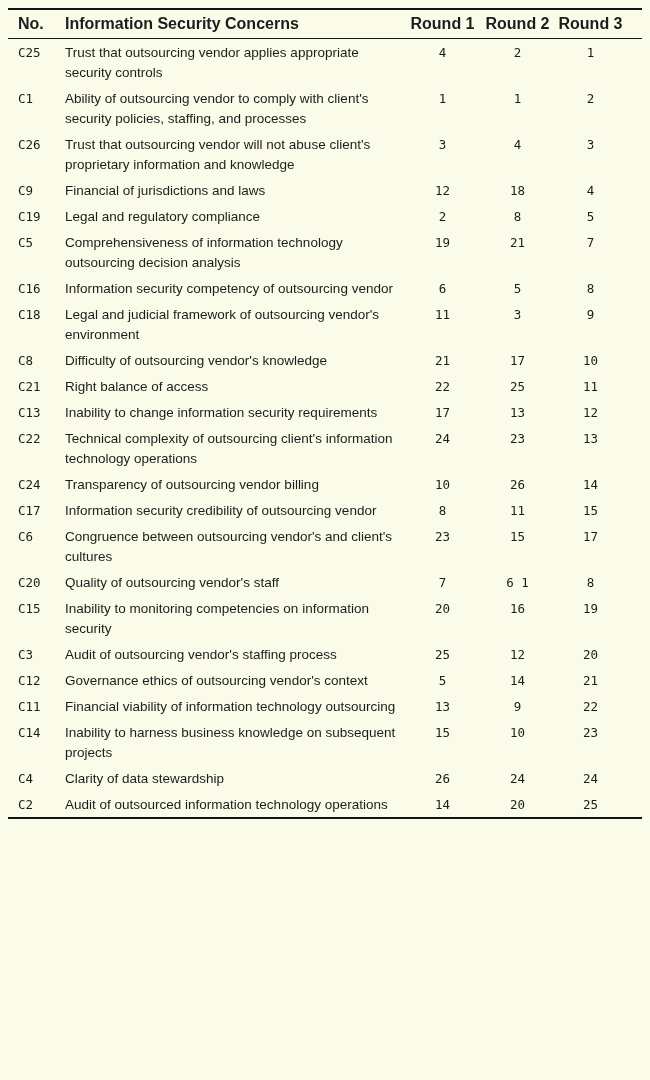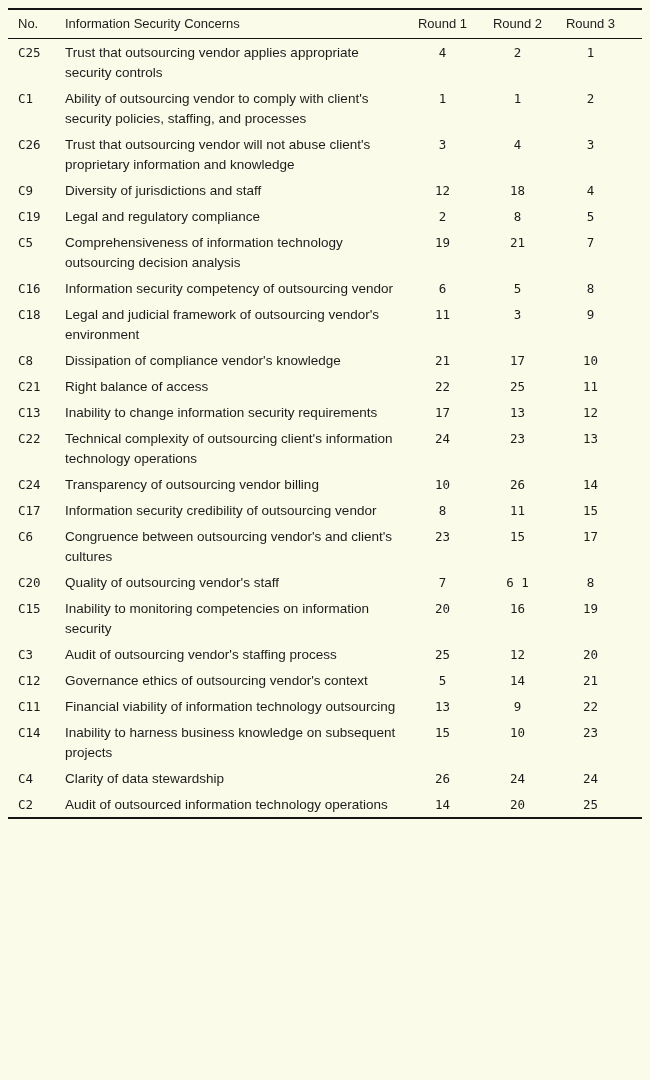--- a/index.html
+++ b/index.html
@@ -17,22 +17,22 @@
   }
   table.rank-table {
     width: 634px;
     border-collapse: collapse;
     table-layout: fixed;
     border-top: 2px solid #141414;
     border-bottom: 2px solid #141414;
   }
   thead th {
     border-bottom: 1.5px solid #141414;
-    font-size: 13px;
-    font-weight: normal;
+    font-size: 16px;
+    font-weight: bold;
     padding: 5px 0 6px 0;
     text-align: left;
     vertical-align: middle;
     line-height: 17px;
   }
   td {
     font-size: 13.5px;
     line-height: 20px;
     vertical-align: top;
     padding: 4px 0 2px 0;
@@ -86,21 +86,21 @@
         </tr>
         <tr>
           <td class="c-no">C26</td>
           <td class="c-concern">Trust that outsourcing vendor will not abuse client's proprietary information and knowledge</td>
           <td class="c-r1">3</td>
           <td class="c-r2">4</td>
           <td class="c-r3">3</td>
         </tr>
         <tr>
           <td class="c-no">C9</td>
-          <td class="c-concern">Diversity of jurisdictions and staff</td>
+          <td class="c-concern">Financial of jurisdictions and laws</td>
           <td class="c-r1">12</td>
           <td class="c-r2">18</td>
           <td class="c-r3">4</td>
         </tr>
         <tr>
           <td class="c-no">C19</td>
           <td class="c-concern">Legal and regulatory compliance</td>
           <td class="c-r1">2</td>
           <td class="c-r2">8</td>
           <td class="c-r3">5</td>
@@ -121,21 +121,21 @@
         </tr>
         <tr>
           <td class="c-no">C18</td>
           <td class="c-concern">Legal and judicial framework of outsourcing vendor's environment</td>
           <td class="c-r1">11</td>
           <td class="c-r2">3</td>
           <td class="c-r3">9</td>
         </tr>
         <tr>
           <td class="c-no">C8</td>
-          <td class="c-concern">Dissipation of compliance vendor's knowledge</td>
+          <td class="c-concern">Difficulty of outsourcing vendor's knowledge</td>
           <td class="c-r1">21</td>
           <td class="c-r2">17</td>
           <td class="c-r3">10</td>
         </tr>
         <tr>
           <td class="c-no">C21</td>
           <td class="c-concern">Right balance of access</td>
           <td class="c-r1">22</td>
           <td class="c-r2">25</td>
           <td class="c-r3">11</td>

